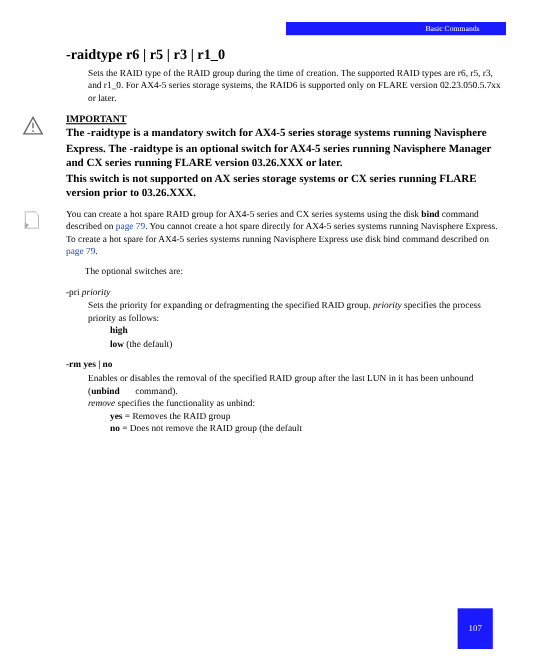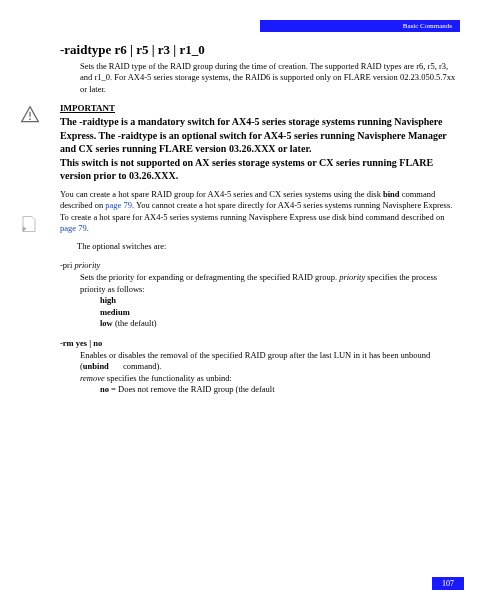--- a/index.html
+++ b/index.html
@@ -15,21 +15,21 @@
   }
   .page {
     padding: 20px 40px 20px 60px;
     position: relative;
     height: 560px;
   }
   .header-bar {
     background: #1a1aff;
     color: #fff;
     font-size: 7px;
-    padding: 2px 8px;
+    padding: 2px 24px;
     text-align: right;
     margin-bottom: 10px;
     margin-left: 200px;
   }
   .note-block {
     border-top: 1px solid #000;
     border-bottom: 1px solid #000;
     padding: 3px 0;
     margin-bottom: 8px;
     font-size: 8px;
@@ -64,21 +64,21 @@
     font-size: 9px;
     margin-bottom: 2px;
   }
   .important-text {
     font-weight: bold;
     font-size: 10px;
     line-height: 1.35;
   }
   .callout-row {
     display: flex;
-    align-items: flex-end;
+    align-items: flex-start;
     margin-bottom: 6px;
     margin-left: -40px;
   }
   .callout-icon {
     width: 20px;
     flex: 0 0 20px;
     margin-right: 20px;
     margin-top: 2px;
     color: #888;
   }
@@ -93,25 +93,25 @@
     font-size: 8.5px;
     margin-bottom: 2px;
   }
   .italic {
     font-style: italic;
   }
   .indent1 { margin-left: 20px; }
   .page-number {
     position: absolute;
     bottom: 10px;
-    right: 36px;
+    right: 52px;
     background: #1a1aff;
     color: #fff;
     font-size: 8px;
-    padding: 2px 10px;
+    padding: 14px 10px;
   }
   b { font-weight: bold; }
 </style>
 </head>
 <body>
 
 <div class="page">
 
   <div class="header-bar">Basic Commands</div>
 
@@ -149,30 +149,30 @@
   <div class="body-text" style="margin-left:17px">The optional switches are:</div>
 
   <div class="option-name">
     <span>-pri</span>
     <span class="italic">priority</span>
   </div>
   <div class="body-text">
     <span>Sets the priority for expanding or defragmenting the specified RAID group. </span><span class="italic">priority</span><span> specifies the process priority as follows:</span>
     <div class="indent1">
       <div><b>high</b></div>
-      <div><b>medium</b></div>
       <div><b>low</b><span> (the default)</span></div>
     </div>
   </div>
 
   <div class="option-name">
     <b>-rm yes | no</b>
   </div>
   <div class="body-text">
     <span>Enables or disables the removal of the specified RAID group after the last LUN in it has been unbound (</span><b>unbind</b><span style="white-space:pre-line;margin-left:12px;"> command).
 </span><span class="italic">remove</span><span> specifies the functionality as unbind:</span>
     <div class="indent1">
+      <div><b>yes</b><span> = Removes the RAID group</span></div>
       <div><b>no</b><span> = Does not remove the RAID group (the default</span></div>
     </div>
   </div>
 
   <div class="page-number">107</div>
 </div>
 
 </body></html>

